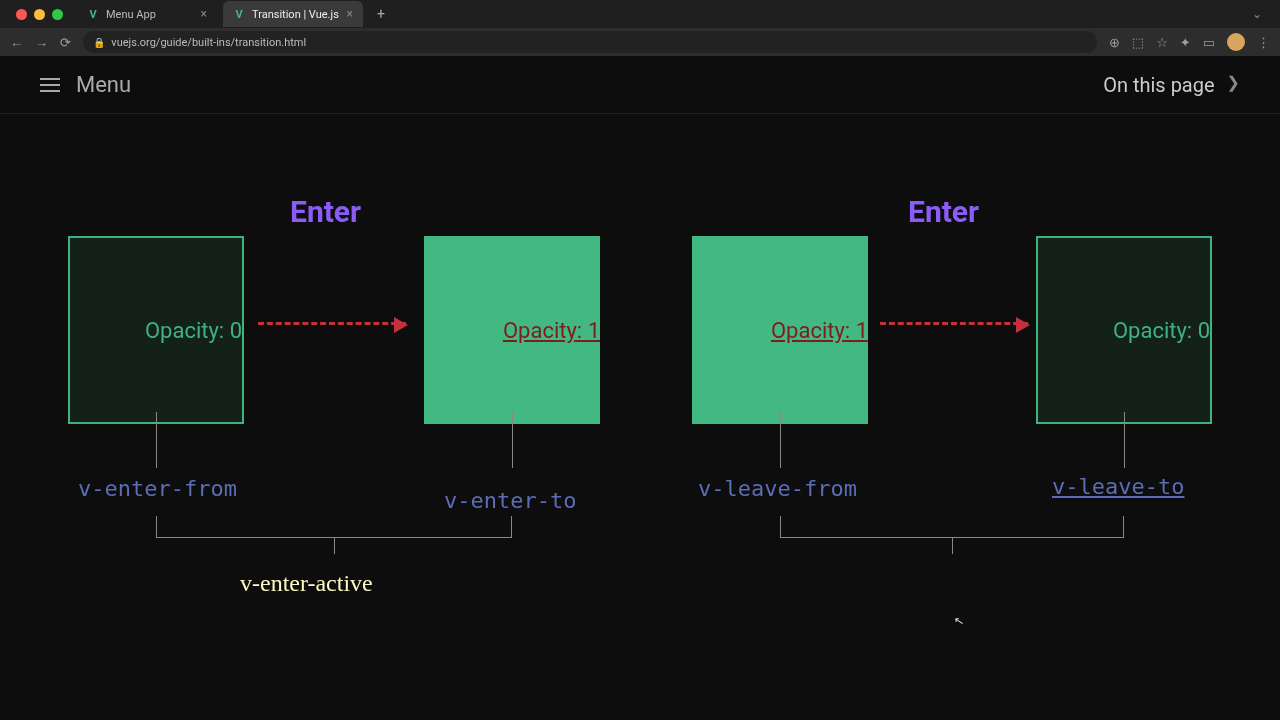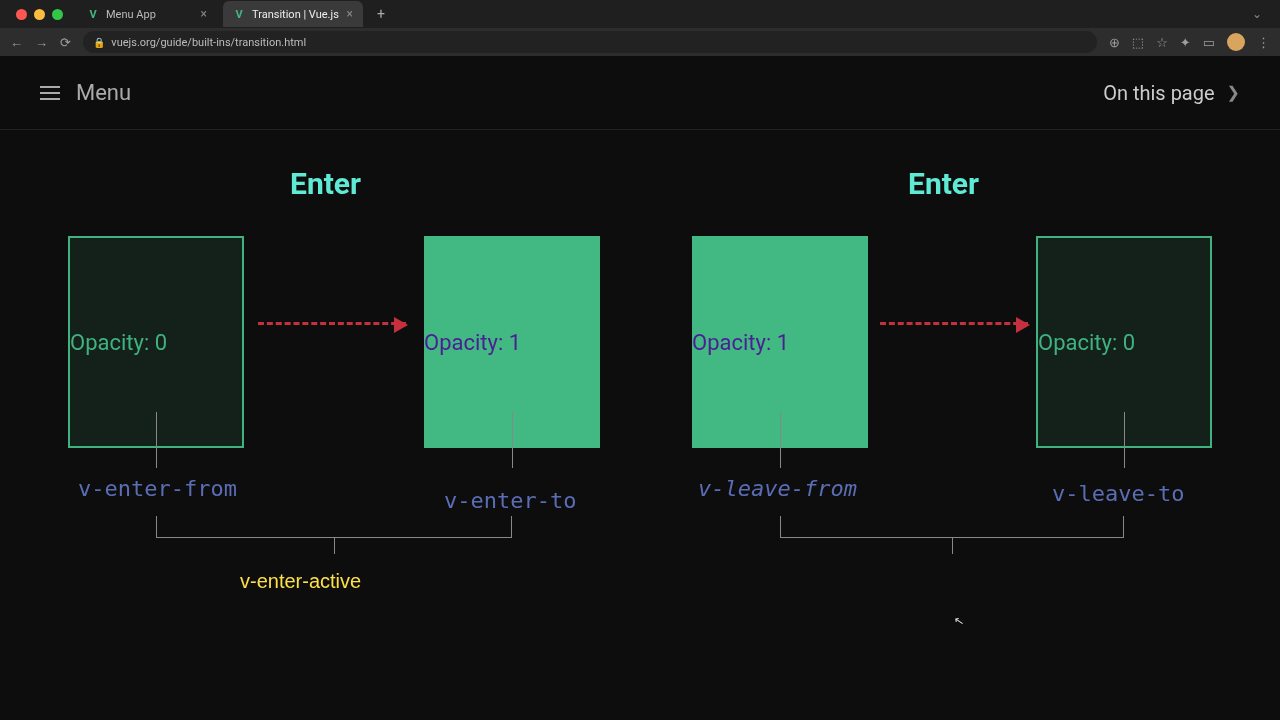--- a/index.html
+++ b/index.html
@@ -95,74 +95,76 @@
 
   
   .page {
     background: #0d0d0d;
     height: calc(720px - 56px);
     position: relative;
   }
   .page-header {
     display: flex;
     align-items: center;
-    padding: 24px 40px;
+    padding: 16px 40px;
     border-bottom: 1px solid #222;
   }
   .menu-button {
     display: flex;
     align-items: center;
     gap: 16px;
     color: #aaa;
     font-size: 22px;
   }
   .hamburger {
     width: 20px; height: 14px;
     display:flex; flex-direction:column; justify-content:space-between;
   }
   .hamburger span { height:2px; background:#aaa; }
   .on-this-page {
     margin-left: auto;
-    display:flex; align-items:center; gap: 12px;
+    display:flex; align-items:flex-start; gap: 12px;
     color: #ccc;
     font-size: 20px;
   }
   .chevron { color: #888; font-size: 16px; }
 
   
   .diagram {
     position: absolute;
     top: 80px; left: 0; right: 0; bottom: 0;
   }
   .section-title {
     position: absolute;
     font-size: 30px;
     font-weight: bold;
-    color: #5eead4;
+    color: #8b5cf6;
+    margin-top: 28px;
   }
   .title-enter { top: 30px; left: 290px; }
   .title-leave { top: 30px; left: 908px; }
 
   .state-box {
     position: absolute;
     width: 176px;
-    height: 212px;
-    display: flex;
-    align-items: center;
-    justify-content: flex-start;
+    height: 188px;
+    display: flex;
+    align-items: center;
+    justify-content: flex-end;
     font-size: 22px;
   }
   .box-outline {
     border: 2px solid #3fb27f;
     background: rgba(63,178,127,0.12);
     color: #3fb27f;
   }
   .box-solid {
     background: #42b983;
-    color: #4c1d95;
+    color: #7f1d1d;
+    text-decoration: underline;
   }
   .b1 { top: 100px; left: 68px; }
   .b2 { top: 100px; left: 424px; }
   .b3 { top: 100px; left: 692px; }
   .b4 { top: 100px; left: 1036px; }
 
   
   .arrow {
     position: absolute;
     top: 186px;
@@ -193,44 +195,44 @@
   .v4 { left: 1124px; }
 
   .class-label {
     position: absolute;
     font-family: "SFMono-Regular", Consolas, monospace;
     font-size: 22px;
     color: #5a6db5;
   }
   .lbl1 { top: 340px; left: 78px; }
   .lbl2 { top: 352px; left: 444px; }
-  .lbl3 { top: 340px; left: 698px; font-style: italic; }
-  .lbl4 { top: 345px; left: 1052px; }
+  .lbl3 { top: 340px; left: 698px; }
+  .lbl4 { top: 338px; left: 1052px; text-decoration: underline; }
 
   
   .bracket {
     position: absolute;
     border: 1px solid #888;
     border-top: none;
     height: 22px;
   }
   .bracket1 { top: 380px; left: 156px; width: 356px; }
   .bracket2 { top: 380px; left: 780px; width: 344px; }
   .bracket-stem {
     position: absolute;
     width: 1px; height: 16px; background: #888;
   }
   .stem1 { top: 402px; left: 334px; }
   .stem2 { top: 402px; left: 952px; }
 
   .active-label {
     position: absolute;
-    font-family: Liberation Sans, sans-serif;
-    font-size: 20px;
-    color: #fde047;
+    font-family: Liberation Serif, serif;
+    font-size: 24px;
+    color: #fef9c3;
   }
   .active1 { top: 434px; left: 240px; }
   .active2 { top: 434px; left: 846px; }
 
   .cursor {
     position: absolute;
     top: 478px; left: 954px;
     font-size: 12px; color: #ddd;
     transform: rotate(-10deg);
   }

